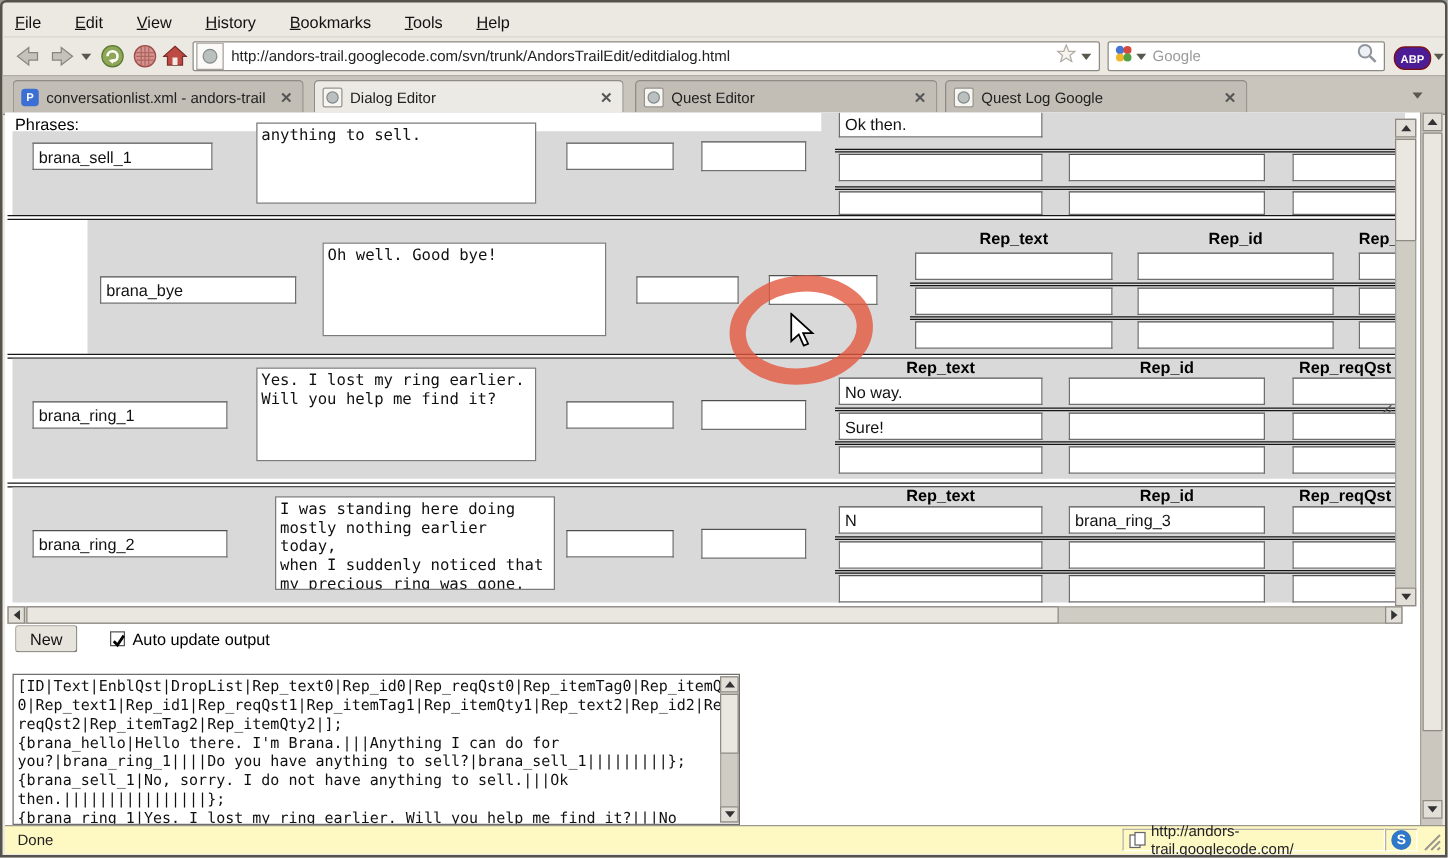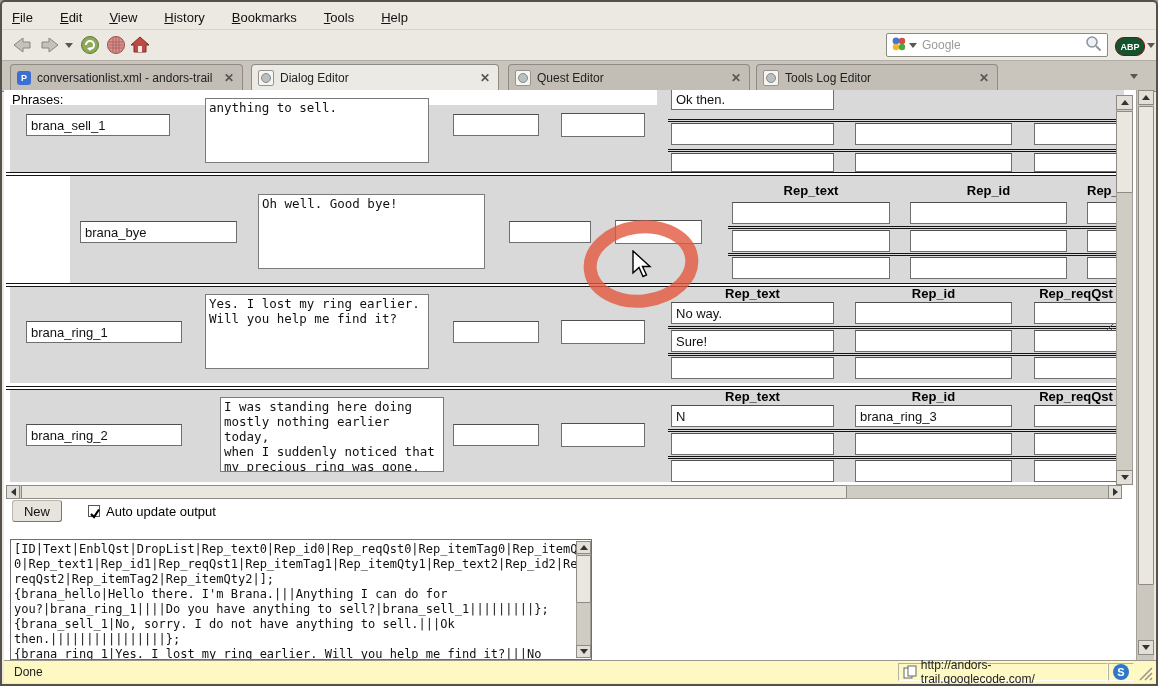--- a/index.html
+++ b/index.html
@@ -19,21 +19,21 @@
   .urltext{flex:1;font-size:12px;color:#222;padding-left:6px;white-space:nowrap;overflow:hidden;border:0;outline:0;background:transparent;}
   .searchbox{position:absolute;left:884px;top:3px;width:222px;height:24px;background:#fff;
     border:1px solid #8d8a83;border-radius:2px;box-sizing:border-box;display:flex;align-items:center;}
   .ghost{color:#9a9a9a;font-size:12px;flex:1;}
   .tri{width:0;height:0;display:inline-block;}
   .tri-down{border-left:4px solid transparent;border-right:4px solid transparent;border-top:5px solid #5a574f;}
   .tri-up-s{border-left:4px solid transparent;border-right:4px solid transparent;border-bottom:5px solid #333;}
   .tri-down-s{border-left:4px solid transparent;border-right:4px solid transparent;border-top:5px solid #333;}
   .tri-left-s{border-top:4px solid transparent;border-bottom:4px solid transparent;border-right:5px solid #333;}
   .tri-right-s{border-top:4px solid transparent;border-bottom:4px solid transparent;border-left:5px solid #333;}
-  .abp{position:absolute;left:1113px;top:7px;width:28px;height:17px;background:#14532d;border-radius:9px;
+  .abp{position:absolute;left:1113px;top:7px;width:28px;height:17px;background:#4c1d95;border-radius:9px;
     color:#fff;font-weight:bold;font-size:9px;display:flex;align-items:center;justify-content:center;border:1px solid #7d0f0f;}
   
   .tabbar{position:absolute;left:0;top:58px;height:30px;width:100%;background:#c9c5bd;
     border-top:1px solid #b2aea6;border-bottom:1px solid #8f8b84;}
   .tab{position:absolute;top:3px;height:26px;box-sizing:border-box;border:1px solid #8f8b84;border-bottom:0;
     border-radius:4px 4px 0 0;background:#c2beb6;display:flex;align-items:center;padding:0 6px;font-size:12px;color:#222;}
   .tab.active{background:#eceae4;}
   .tab .lbl{flex:1;white-space:nowrap;overflow:hidden;margin:0 6px;}
   .tab .x{color:#555;font-weight:bold;font-size:12px;padding:0 2px;}
   .favcircle{width:14px;height:14px;border:1px solid #98948d;background:#f6f5f2;border-radius:2px;
@@ -111,20 +111,32 @@
       <svg width="20" height="20">
           <circle cx="10" cy="10" r="8.5" fill="#d49390" stroke="#9e4a46"></circle>
         <path d="M3 7 L17 7 M3 10 L17 10 M3 13 L17 13 M7 2.5 L7 17.5 M10 2 L10 18 M13 2.5 L13 17.5" stroke="#b06560" stroke-width="1"></path>
         </svg>
     </div>
     <div class="tbtn" style="left:126px">
       <svg width="20" height="18">
           <path d="M10 1 L19 9 L16 9 L16 16 L4 16 L4 9 L1 9 Z" fill="#bd4a43" stroke="#7e2e29"></path>
         <rect x="8" y="10" width="4" height="6" fill="#f3e9e8"></rect>
         </svg>
+    </div>
+    <div class="urlbar">
+      <span class="favbox">
+          <i style="width:10px;height:10px;border-radius:50%;background:#b9c0bf;border:1px solid #848c8a;display:block"></i>
+        </span>
+      <input class="urltext" value="http://andors-trail.googlecode.com/svn/trunk/AndorsTrailEdit/editdialog.html" style="">
+      <span style="margin-right:4px">
+        <svg width="16" height="15">
+            <path d="M8 1 L10 6 L15 6 L11 9.4 L12.5 14.4 L8 11.4 L3.5 14.4 L5 9.4 L1 6 L6 6 Z" fill="#f6f4ef" stroke="#b2aea6"></path>
+          </svg>
+      </span>
+      <span class="tri tri-down" style="margin-right:6px"></span>
     </div>
     <div class="searchbox">
       <span style="margin-left:4px">
         <svg width="15" height="15">
             <circle cx="5" cy="5" r="3.4" fill="#4675d2"></circle>
             <circle cx="11" cy="5" r="3.2" fill="#d6493c"></circle>
             <circle cx="5" cy="11" r="3.2" fill="#f0b62a"></circle>
             <circle cx="11" cy="11" r="3.2" fill="#53a243"></circle>
           </svg>
       </span>
@@ -158,21 +170,21 @@
       <span class="favcircle">
           <i></i>
         </span>
       <span class="lbl">Quest Editor</span>
       <span class="x">✕</span>
     </div>
     <div class="tab" style="left:754px;width:242px">
       <span class="favcircle">
           <i></i>
         </span>
-      <span class="lbl">Tools Log Editor</span>
+      <span class="lbl">Quest Log Google</span>
       <span class="x">✕</span>
     </div>
     <div class="newtab">+</div>
     <span class="tri tri-down" style="position:absolute;left:1128px;top:13px"></span>
   </div>
 
   <div class="content">
     <div class="plabel">Phrases:</div>
 
     <div class="viewport">

